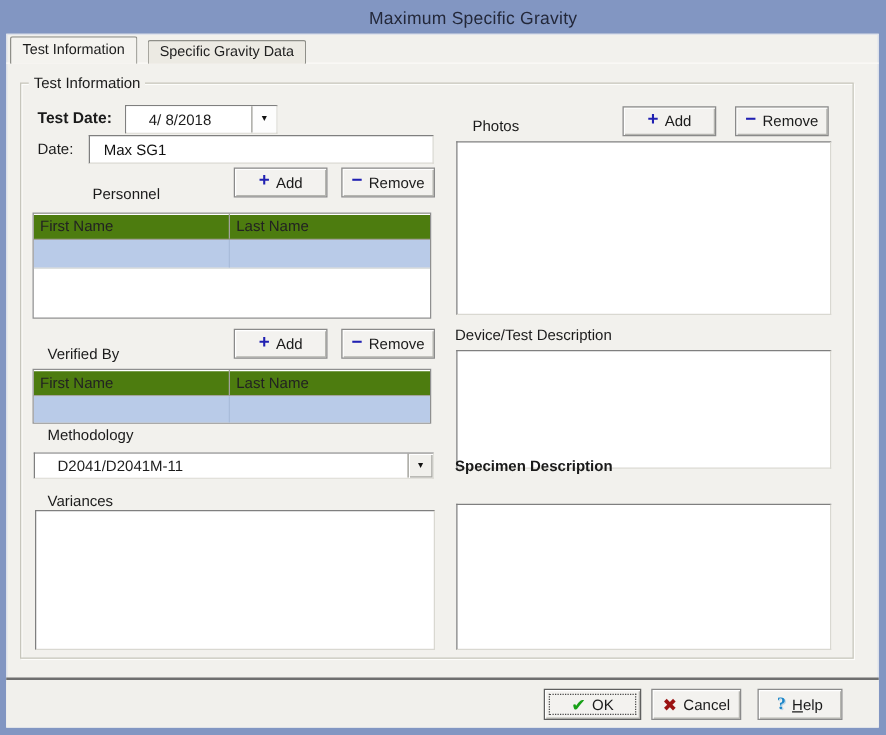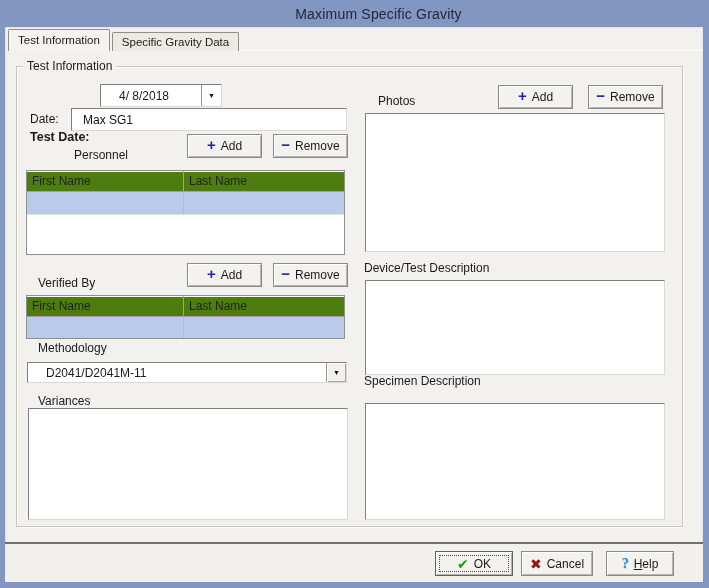--- a/index.html
+++ b/index.html
@@ -15,21 +15,21 @@
   #titlebar{left:0;top:0;width:709px;height:27px;display:flex;align-items:center;justify-content:center;padding-left:24px;}
   #titlebar .t{font-size:14px;color:#23283a;letter-spacing:.2px;}
   
   #frame{left:5px;top:27px;width:698px;height:555px;background:#f2f1ed;border:1px solid #dfe3ec;box-sizing:border-box;}
   
   #tabs{left:8px;top:28px;height:23px;display:flex;align-items:flex-end;z-index:3;}
   .tab{box-sizing:border-box;padding:3px 9px 3px 9px;background:#f2f1ed;
        border:1px solid #8f8f89;border-bottom:none;border-radius:2px 2px 0 0;
        font-size:11.5px;white-space:nowrap;cursor:default;}
   .tab.active{height:22px;background:#f4f3ef;position:relative;z-index:4;padding-top:4px;}
-  .tab.inactive{height:19px;background:#eceae3;margin-left:2px;color:#222;}
+  .tab.inactive{height:19px;background:#eceae3;margin-left:8px;color:#222;}
   #page-edge{left:5px;top:50px;width:698px;height:1px;background:#fbfaf7;z-index:2;}
   
   #groupbox{left:16px;top:66px;width:667px;height:461px;border:1px solid #c7c6bc;
             box-shadow:1px 1px 0 #fdfdfb, inset 1px 1px 0 #fdfdfb;box-sizing:border-box;}
   #group-title{left:23px;top:59px;background:#f2f1ed;padding:0 4px;font-size:12px;z-index:2;}
   
   .lbl{line-height:14px;white-space:nowrap;}
   .sunken{background:#fff;border:1px solid;border-color:#7f7f7f #d9d8d1 #d9d8d1 #7f7f7f;box-sizing:border-box;}
   .box3d{background:#f3f2ef;border:1px solid #8a8a8a;box-sizing:border-box;
          box-shadow:inset 1px 1px 0 #ffffff, inset -1px -1px 0 #b5b5b0;}
@@ -61,21 +61,21 @@
   .fbtn{position:absolute;top:551px;height:25px;}
   .fbtn .glyph{font-size:14px;line-height:14px;}
   #ok-btn .focusrect{position:absolute;inset:3px;border:1px dotted #4a4a4a;pointer-events:none;}
   #ok-btn{border-color:#5f5f5f;}
   .g-check{color:var(--ok-green,#17a017);font-size:15px;}
   .g-cross{color:var(--cancel-red,#9b1212);font-size:14px;font-weight:bold;}
   .g-quest{color:var(--help-blue,#1c86c8);font-size:16px;font-weight:bold;font-family:"Liberation Serif","DejaVu Serif",serif;
            text-shadow:1px 1px 0 #bcd6e8;}
   .accel{text-decoration:underline;}
   
-  #test-date-label{left:30px;top:87px;font-weight:bold;font-size:12.5px;margin-top:43px;}
+  #test-date-label{left:30px;top:87px;font-weight:bold;font-size:12.5px;}
   #test-date-combo{left:100px;top:84px;width:122px;height:23px;}
   #name-label{left:30px;top:112px;}
   #name-input{left:71px;top:108px;width:276px;height:23px;}
   #personnel-label{left:26px;top:148px;margin-left:48px;}
   #personnel-add{left:187px;top:134px;width:75px;height:24px;}
   #personnel-remove{left:273px;top:134px;width:75px;height:24px;}
   #personnel-table{left:26px;top:170px;width:319px;height:85px;}
   #verified-label{left:38px;top:276px;}
   #verified-add{left:187px;top:263px;width:75px;height:24px;}
   #verified-remove{left:273px;top:263px;width:75px;height:24px;}
@@ -84,21 +84,21 @@
   #methodology-combo{left:27px;top:362px;width:320px;height:21px;}
   #variances-label{left:38px;top:394px;}
   #variances-text{left:28px;top:408px;width:320px;height:112px;}
   
   #photos-label{left:378px;top:94px;}
   #photos-add{left:498px;top:85px;width:75px;height:24px;}
   #photos-remove{left:588px;top:85px;width:75px;height:24px;}
   #photos-list{left:365px;top:113px;width:300px;height:139px;}
   #device-label{left:364px;top:261px;}
   #device-text{left:365px;top:280px;width:300px;height:95px;}
-  #specimen-label{left:364px;top:374px;}
+  #specimen-label{left:364px;top:366px;font-weight:bold;}
   #specimen-text{left:365px;top:403px;width:300px;height:117px;}
   
   #ok-btn{left:435px;width:78px;}
   #cancel-btn{left:521px;width:72px;}
   #help-btn{left:606px;width:68px;}
 </style>
 </head>
 <body>
 
 <div id="dialog">

